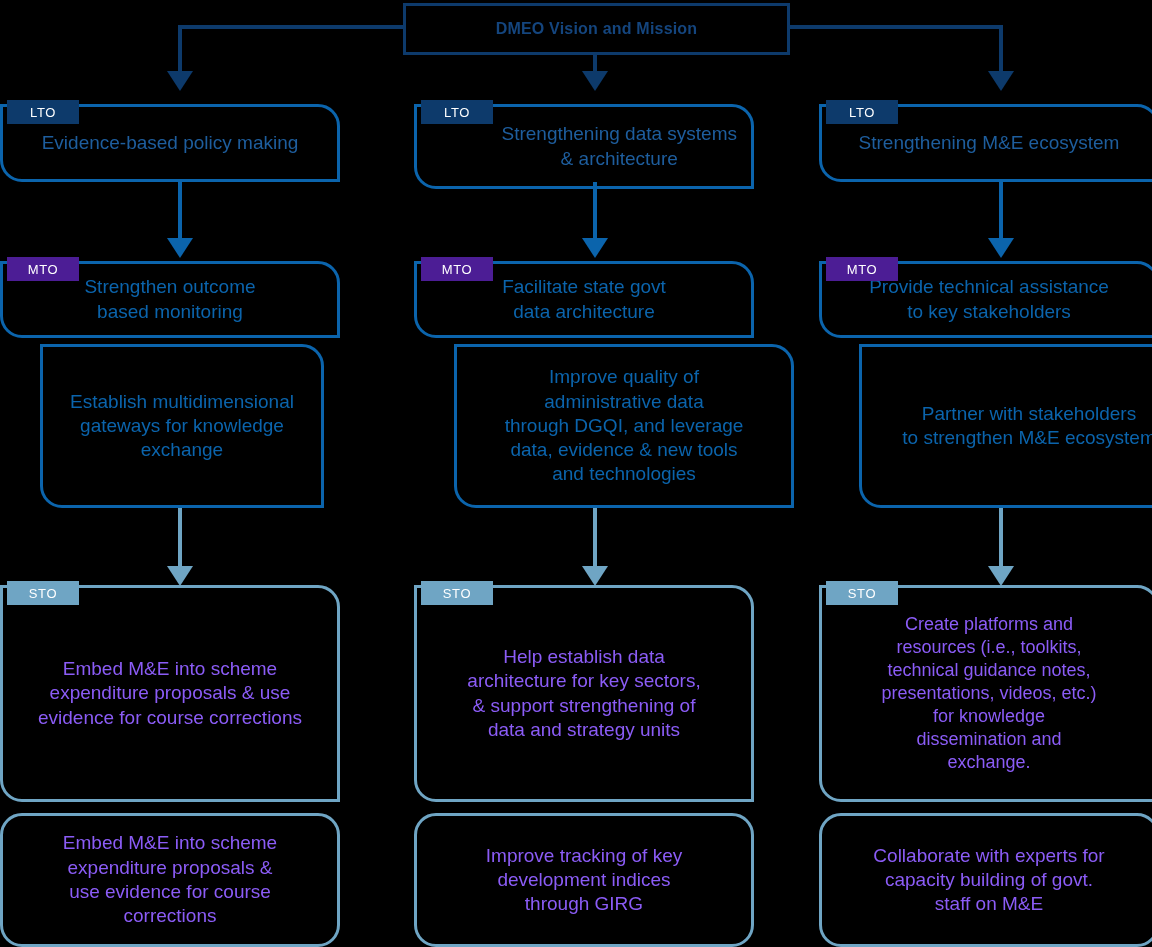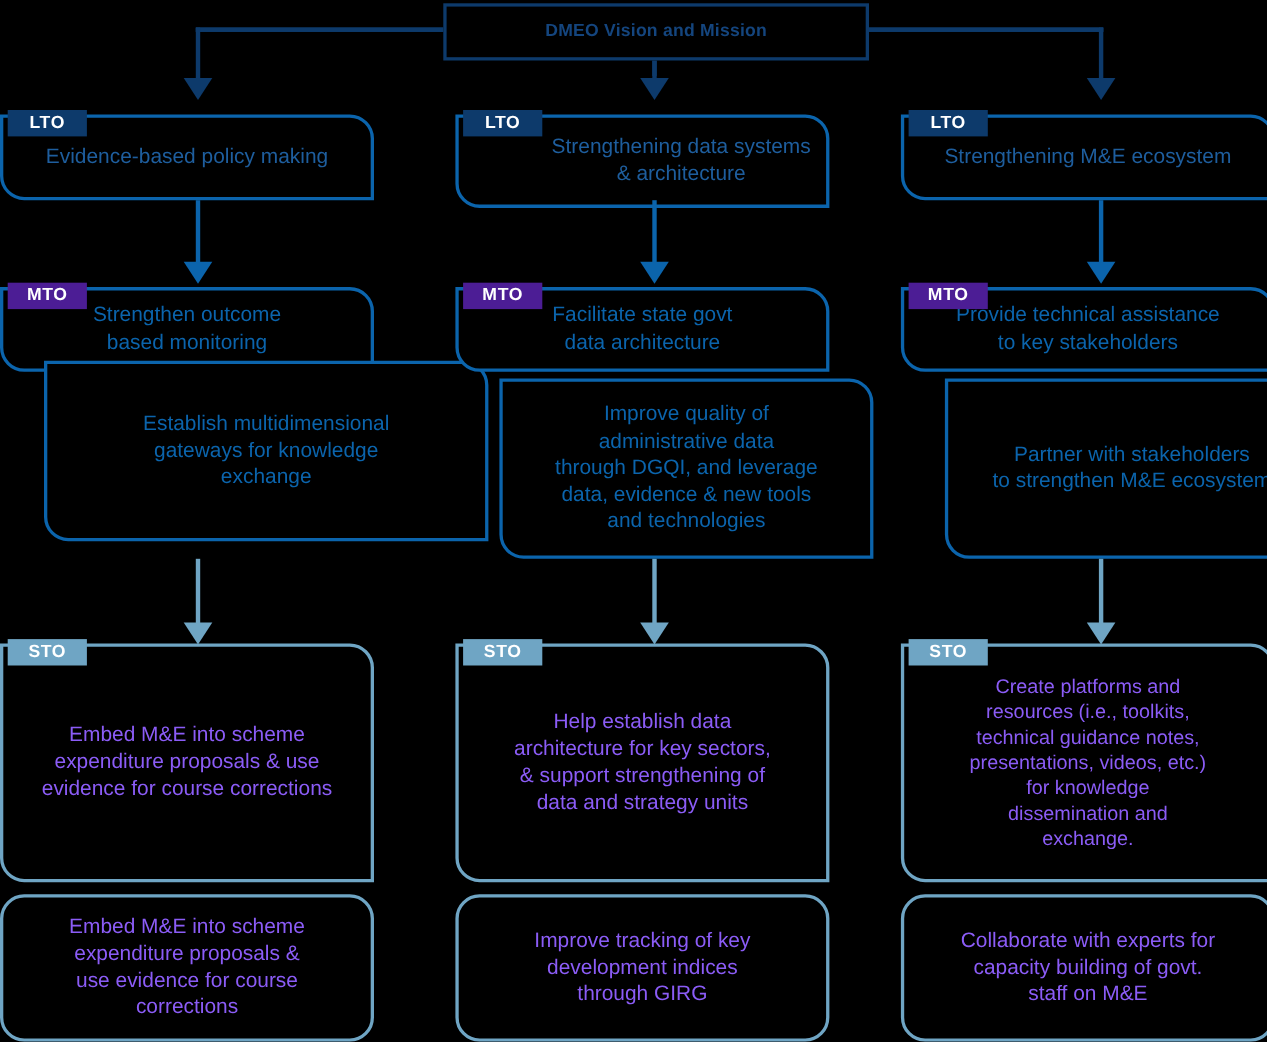--- a/index.html
+++ b/index.html
@@ -51,21 +51,21 @@
   .lvl-sto{border-color:#6fa5c4;}
   .lvl-sto .txt{color:#8b5cf6;}
 
   .txt{font-size:19px;line-height:1.28;white-space:pre-line;}
   .txt.small{font-size:18px;}
 
   
   .tab{
     position:absolute;height:24px;padding:0 0 0 0;
     display:flex;align-items:center;justify-content:center;
-    color:#fff;font-size:16px;font-weight:bold;letter-spacing:.6px;
+    color:#fff;font-size:13px;font-weight:normal;letter-spacing:.6px;
     z-index:6;width:72px;
   }
   .tab-lto{background:#0d3a6b;}
   .tab-mto{background:#4c1d95;}
   .tab-sto{background:#6fa5c4;}
 </style>
 </head>
 <body>
 
 <div class="stage">
@@ -99,21 +99,21 @@
   <div class="arrow arrow-blue" style="left:167px;top:238px;"></div>
 
   <div class="tab tab-mto" style="left:7px;top:257px;">
     <span>MTO</span>
   </div>
   <div class="box lvl-mto r-tr-bl" style="left:0px;top:261px;width:340px;height:77px;">
     <span class="txt">Strengthen outcome
 based monitoring</span>
   </div>
 
-  <div class="box lvl-sub r-tr-bl" style="left:0px;top:328px;width:404px;height:164px;">
+  <div class="box lvl-sub r-tr-bl" style="left:0px;top:344px;width:284px;height:164px;">
     <span class="txt">Establish multidimensional
 gateways for knowledge
 exchange</span>
   </div>
 
   <div class="ln ln-steel" style="left:178px;top:508px;width:4px;height:62px;"></div>
   <div class="arrow arrow-steel" style="left:167px;top:566px;"></div>
 
   <div class="tab tab-sto" style="left:7px;top:581px;">
     <span>STO</span>

